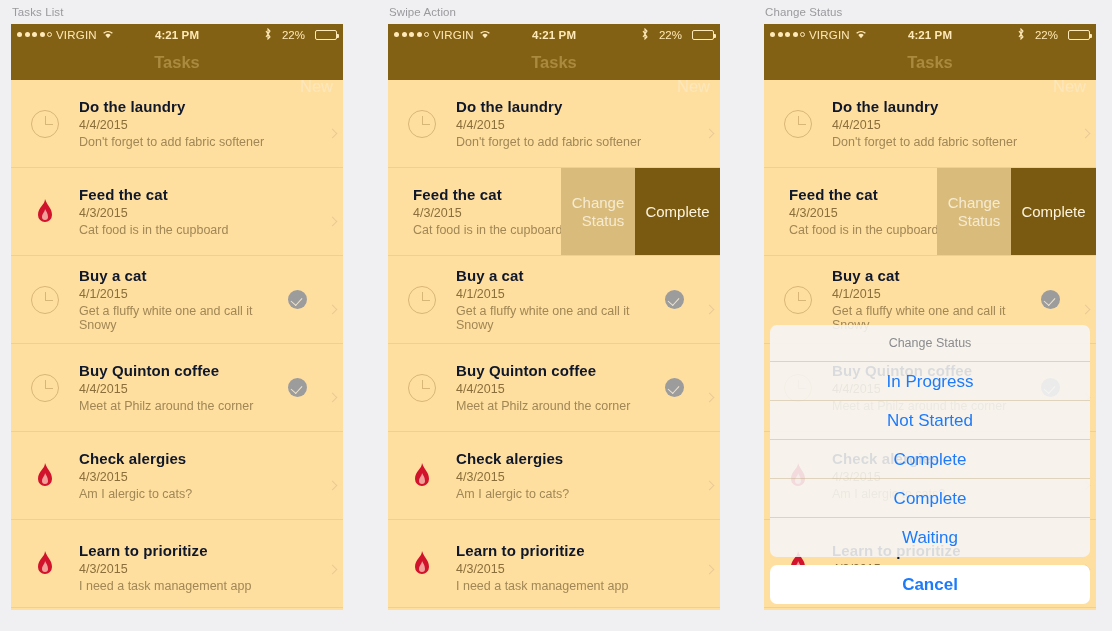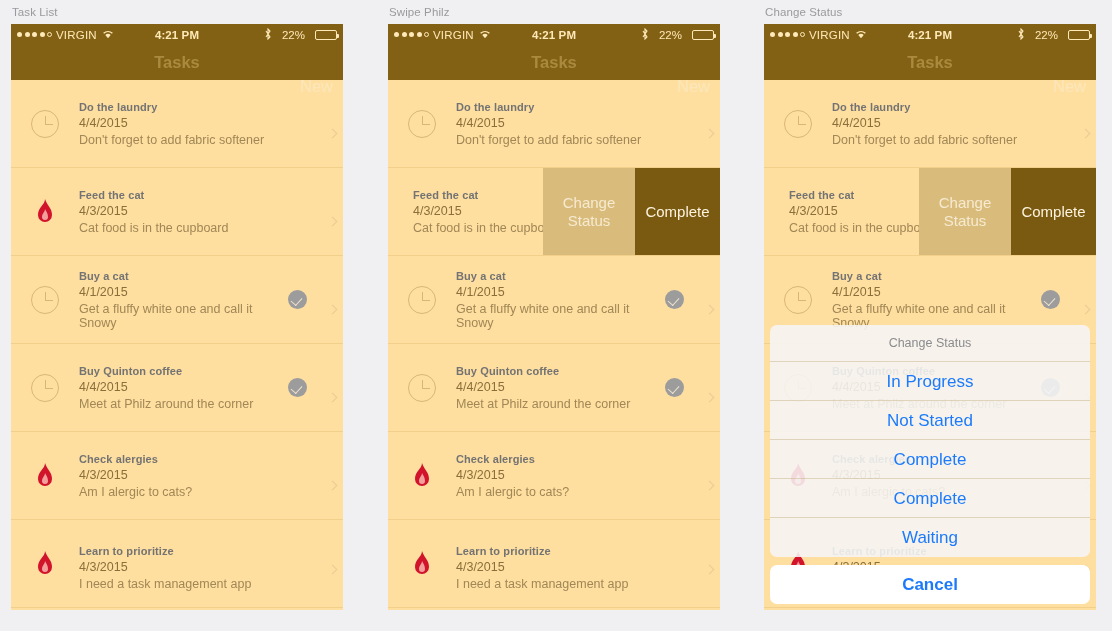--- a/index.html
+++ b/index.html
@@ -128,21 +128,21 @@
   }
   .clock-icon::after {
     content: ""; position: absolute; left: 50%; top: 13px;
     width: 8px; height: 1.3px; background: #d8b678;
   }
 
   .flame-icon { width: 28px; height: 28px; }
 
   .row-text { flex: 1; padding-right: 8px; }
   .row-title {
-    font-size: 11px; font-weight: bold; color: #737373;
+    font-size: 15px; font-weight: bold; color: #0f172a;
     margin-bottom: 3px; letter-spacing: .1px;
   }
   .row-date { font-size: 12.5px; color: #8a6f3a; margin-bottom: 3px; }
   .row-note { font-size: 12.5px; color: #a08755; }
 
   .row-check {
     width: 19px; height: 19px; border-radius: 50%;
     background: #9c9c9c; margin-right: 14px;
     position: relative; flex: none;
   }
@@ -174,21 +174,21 @@
   
   .swipe-actions {
     position: absolute; right: 0; top: 0; bottom: 0;
     display: flex;
   }
   .swipe-btn {
     display: flex; align-items: center; justify-content: center;
     text-align: center; line-height: 1.15;
   }
   .swipe-change {
-    width: 92px; background: #d9bc7c; color: #f6ead0; font-size: 15px;
+    width: 74px; background: #d9bc7c; color: #f6ead0; font-size: 15px; text-align: right;
   }
   .swipe-complete {
     width: 85px; background: #7a5a10; color: #fdf3de; font-size: 15px;
   }
 
   
   .action-sheet {
     position: absolute; left: 6px; right: 6px; bottom: 6px;
     z-index: 5;
   }
@@ -210,21 +210,21 @@
   .sheet-cancel {
     background: #ffffff; border-radius: 7px;
     text-align: center; font-size: 17px; font-weight: bold;
     color: #1d7bfb; height: 39px; line-height: 39px;
   }
 </style>
 </head>
 <body>
 
 <div class="panel" id="panel-1">
-  <div class="panel-caption">Task List</div>
+  <div class="panel-caption">Tasks List</div>
   <div class="phone">
 
     <div class="status-bar">
       <div class="sb-left">
         <span class="dots">
           <span class="dot"></span>
             <span class="dot"></span>
             <span class="dot"></span>
             <span class="dot"></span>
             <span class="dot hollow"></span>
@@ -366,21 +366,21 @@
               <span class="chev"></span>
             </div>
         </div>
       </div>
 
     </div>
   </div>
 </div>
 
 <div class="panel" id="panel-2">
-  <div class="panel-caption">Swipe Philz</div>
+  <div class="panel-caption">Swipe Action</div>
   <div class="phone">
 
     <div class="status-bar">
       <div class="sb-left">
         <span class="dots">
           <span class="dot"></span>
             <span class="dot"></span>
             <span class="dot"></span>
             <span class="dot"></span>
             <span class="dot hollow"></span>

